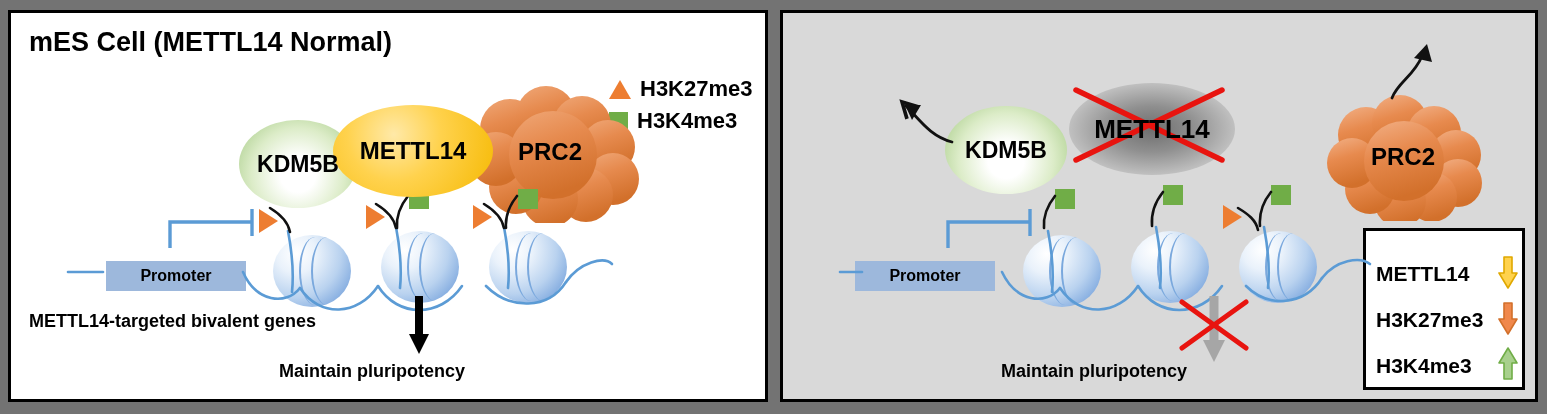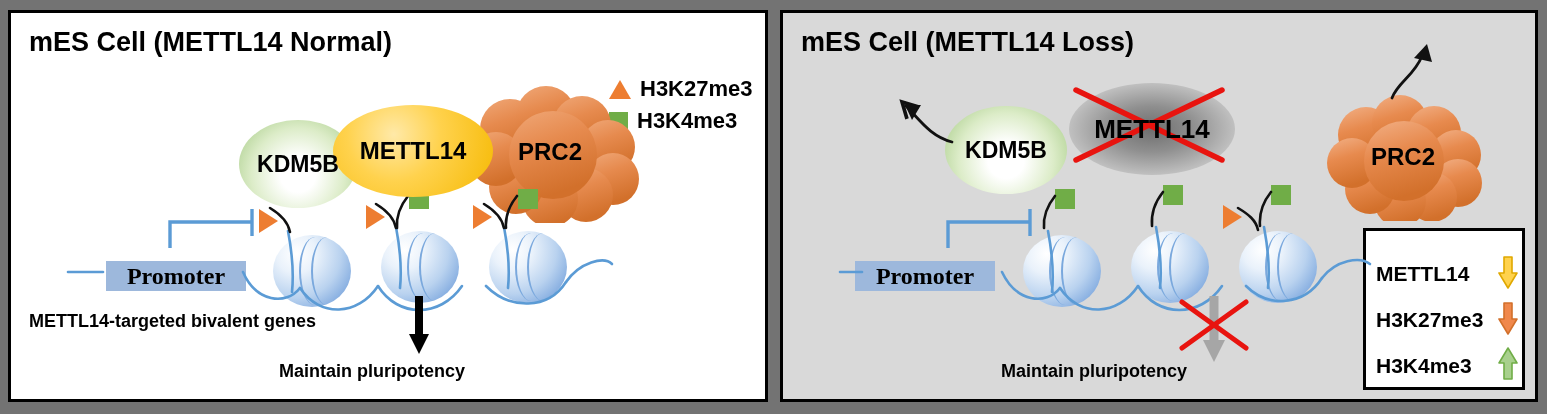--- a/index.html
+++ b/index.html
@@ -45,21 +45,21 @@
   .blob-label{position:relative;z-index:5;}
 
   
   .cloud{position:absolute;}
   .cloud svg{display:block;}
   .nuc{position:absolute;border-radius:50%;
        background:radial-gradient(circle at 30% 26%, #ffffff 0%, #eaf2fb 26%, #b9d2ef 58%, #5b8fd4 100%);}
   .nuc-line{position:absolute;border-left:2px solid #7aa8dd;border-radius:50%;}
 
   .promoter{position:absolute;background:#9DB8DC;display:flex;align-items:center;justify-content:center;
-            font-weight:bold;font-size:24px;color:#000;font-family:Liberation Serif, serif;}
+            font-weight:bold;font-size:16px;color:#000;}
 
   .mark-sq{position:absolute;width:20px;height:20px;background:#70AD47;}
   .mark-tri{position:absolute;width:0;height:0;border-top:12px solid transparent;
             border-bottom:12px solid transparent;border-left:19px solid #ED7D31;}
 
   .caption{position:absolute;font-weight:bold;font-size:18px;color:#000;white-space:nowrap;}
 
   
   #summary-box{position:absolute;left:1368px;top:225px;width:160px;height:160px;
      background:#ffffff;border:3px solid #000;box-sizing:border-box;}
@@ -144,21 +144,20 @@
     <div class="mark-tri" style="left:355px;top:192px;"></div>
     <div class="mark-tri" style="left:462px;top:192px;"></div>
     <div class="mark-sq" style="left:398px;top:176px;"></div>
     <div class="mark-sq" style="left:507px;top:176px;"></div>
 
     <div class="caption" style="left:18px;top:298px;">METTL14-targeted bivalent genes</div>
     <div class="caption" style="left:268px;top:348px;">Maintain pluripotency</div>
   </div>
 
   <div class="panel" id="panel-right">
-    <div class="panel-title" id="title-right">mES Cell (METTL14 Loss)</div>
 
     <div class="blob kdm5b-r" style="left:162px;top:93px;">
       <span class="blob-label">KDM5B</span>
     </div>
 
     <div class="blob mettl14-r" style="left:286px;top:70px;">
       <span class="blob-label">METTL14</span>
     </div>
 
     <div class="cloud" style="left:533px;top:78px;">

